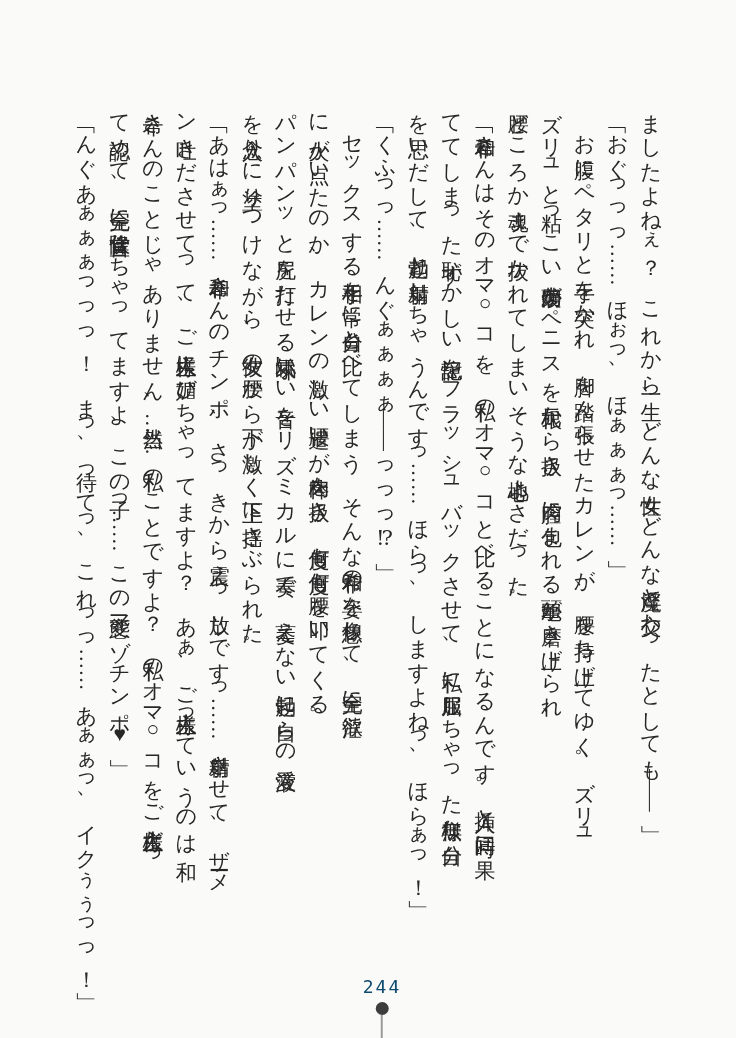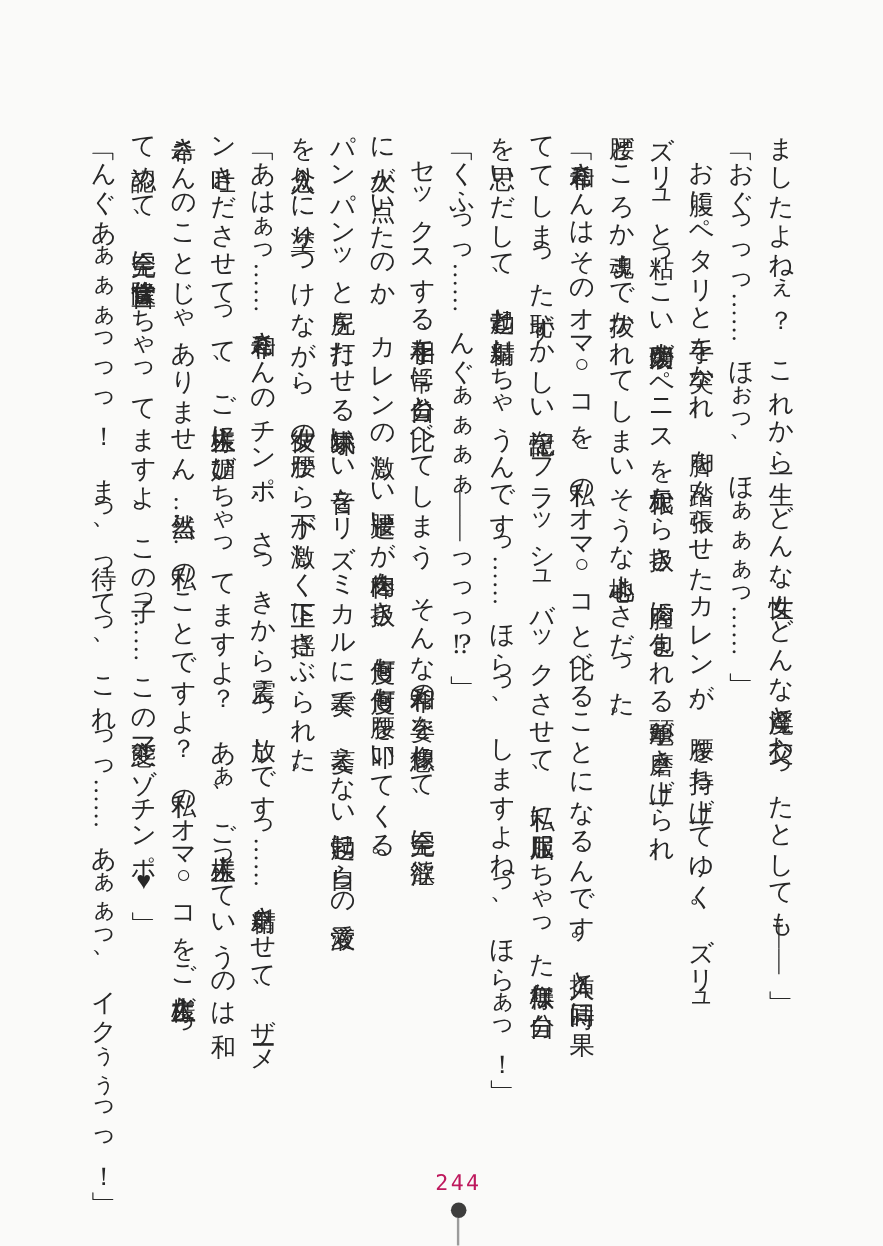--- a/index.html
+++ b/index.html
@@ -47,21 +47,21 @@
     position: absolute;
     left: 382px;
     top: 978px;
     transform: translateX(-50%);
     text-align: center;
   }
   .page-number {
     font-family: "DejaVu Sans Mono", "DejaVu Sans", monospace;
     font-size: 18px;
     letter-spacing: 2px;
-    color: #be185d;
+    color: #0c4a6e;
     line-height: 1;
   }
   .marker-dot {
     width: 13px;
     height: 13px;
     border-radius: 50%;
     background: #3d3d3d;
     margin: 6px auto 0;
   }
   .marker-line {

